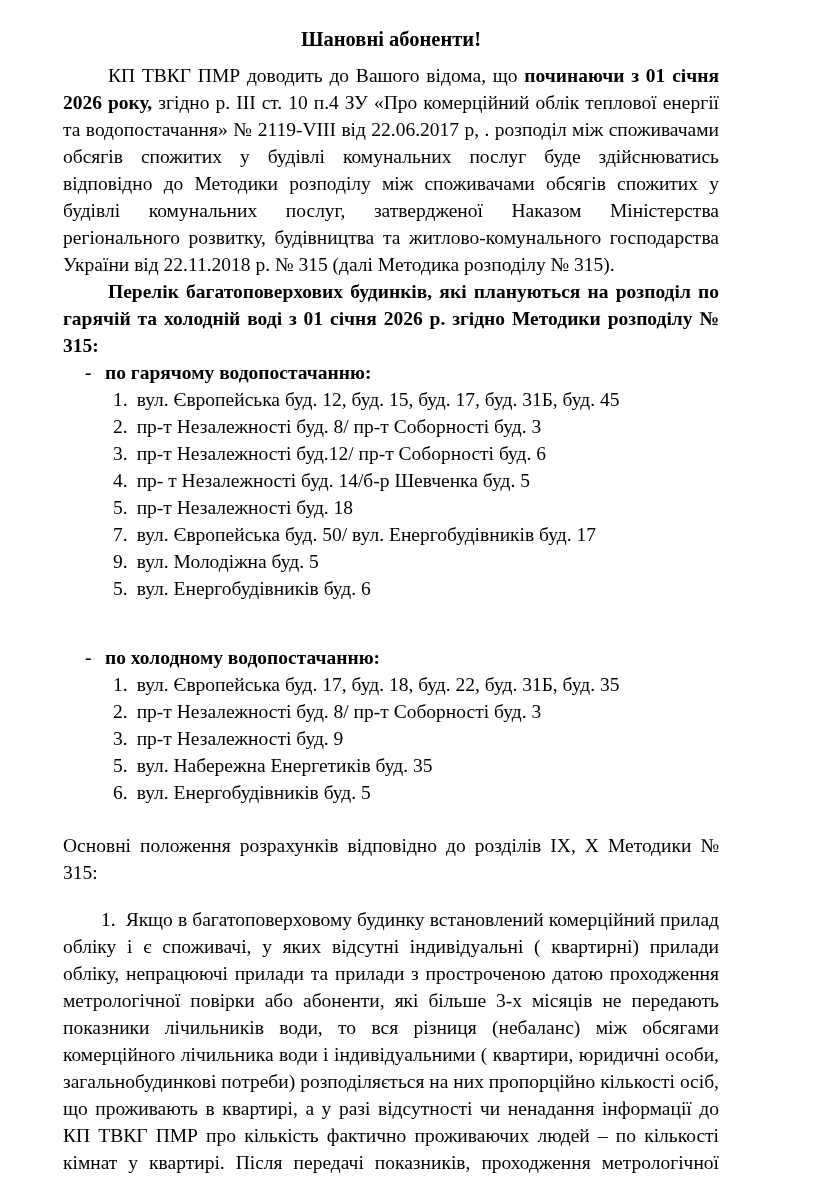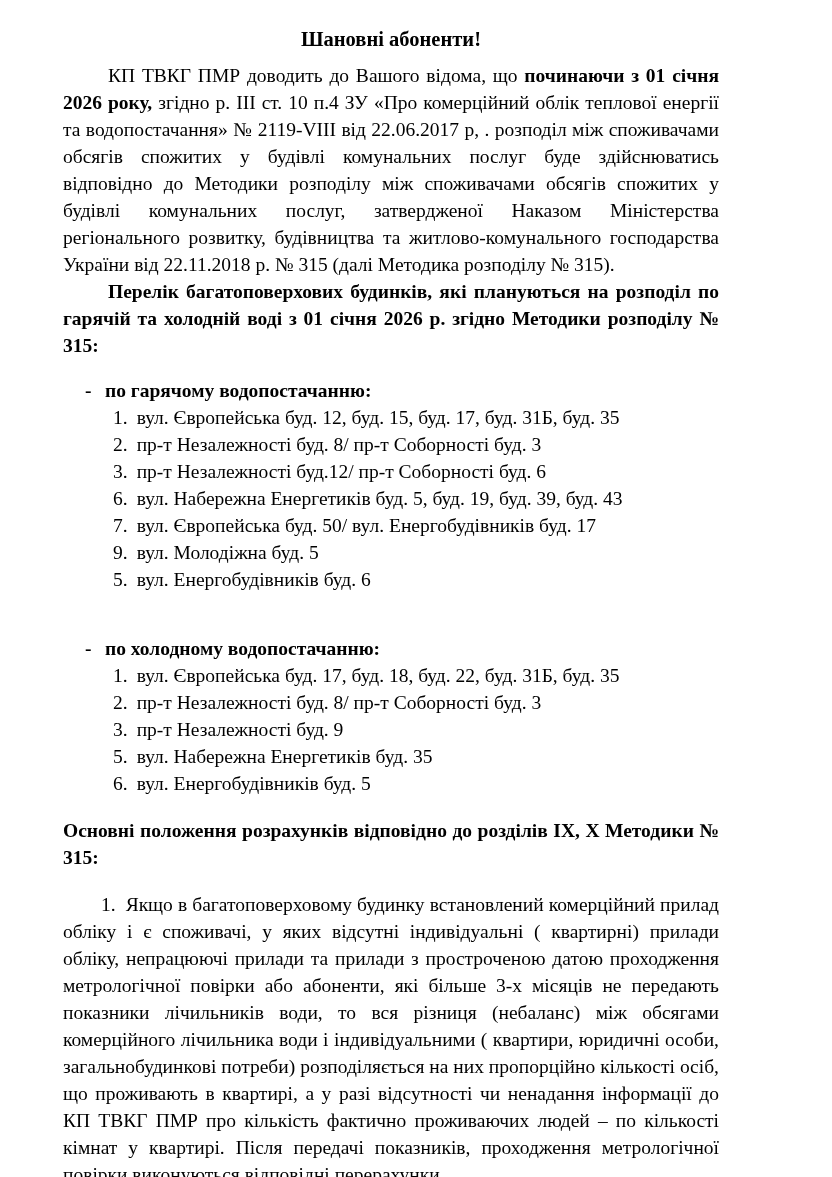--- a/index.html
+++ b/index.html
@@ -28,35 +28,35 @@
     text-align: center;
     font-weight: bold;
     font-size: 20.5px;
   }
   .para {
     margin: 0;
     text-align: justify;
   }
   .indent { text-indent: 45px; }
   .bold { font-weight: bold; }
-  .list-block { margin-top: 18px; }
+  .list-block { }
   .list-block.gap { margin-top: 42px; }
   .list-header {
     padding-left: 22px;
     font-weight: bold;
   }
   .list-header .dash {
     display: inline-block;
     width: 20px;
   }
   .li { padding-left: 50px; }
   .li .num { margin-right: 9px; }
   .provisions-heading {
-    margin-top: 20px;
-    font-weight: bold;
+    margin-top: 26px;
+    font-weight: normal;
     text-align: justify;
   }
   .provision {
     margin: 20px 0 0 0;
     text-align: justify;
     text-indent: 38px;
   }
   .provision .num { margin-right: 10px; }
 </style>
 </head>
@@ -65,24 +65,25 @@
 <div class="page">
 
   <h1 class="title">Шановні абоненти!</h1>
 
   <p class="para indent"><span>КП ТВКГ ПМР  доводить до Вашого відома, що </span><span class="bold">починаючи з 01 січня 2026 року,</span><span> згідно р. III ст. 10 п.4  ЗУ «Про комерційний облік теплової енергії та водопостачання»  № 2119-VIII від 22.06.2017 р, . розподіл між споживачами обсягів спожитих у будівлі комунальних послуг буде здійснюватись відповідно до Методики розподілу між споживачами обсягів спожитих у будівлі комунальних послуг, затвердженої Наказом Міністерства регіонального розвитку, будівництва та житлово-комунального господарства України від 22.11.2018 р. № 315 (далі Методика розподілу № 315).</span></p>
 
   <p class="para indent bold">Перелік багатоповерхових будинків, які плануються на розподіл по гарячій та холодній воді з 01 січня 2026 р. згідно Методики  розподілу № 315:</p>
 
   <div class="list-block">
     <div class="list-header"><span class="dash">-</span><span>по гарячому водопостачанню:</span></div>
-    <div class="li"><span class="num">1.</span><span>вул. Європейська буд. 12, буд. 15, буд. 17, буд. 31Б, буд. 35</span></div>
+    <div class="li"><span class="num">1.</span><span>вул. Європейська буд. 12, буд. 15, буд. 17, буд. 31Б, буд. 45</span></div>
     <div class="li"><span class="num">2.</span><span>пр-т Незалежності буд. 8/ пр-т Соборності буд. 3</span></div>
     <div class="li"><span class="num">3.</span><span>пр-т Незалежності буд.12/ пр-т Соборності буд. 6</span></div>
-    <div class="li"><span class="num">6.</span><span>вул. Набережна Енергетиків буд. 5, буд. 19, буд. 39, буд. 43</span></div>
+    <div class="li"><span class="num">4.</span><span>пр- т Незалежності буд. 14/б-р Шевченка буд. 5</span></div>
+    <div class="li"><span class="num">5.</span><span>пр-т Незалежності буд. 18</span></div>
     <div class="li"><span class="num">7.</span><span>вул. Європейська буд. 50/ вул. Енергобудівників буд. 17</span></div>
     <div class="li"><span class="num">9.</span><span>вул. Молодіжна буд. 5</span></div>
     <div class="li"><span class="num">5.</span><span>вул. Енергобудівників буд. 6</span></div>
   </div>
 
   <div class="list-block gap">
     <div class="list-header"><span class="dash">-</span><span>по холодному водопостачанню:</span></div>
     <div class="li"><span class="num">1.</span><span>вул. Європейська буд. 17, буд. 18, буд. 22, буд. 31Б, буд. 35</span></div>
     <div class="li"><span class="num">2.</span><span>пр-т Незалежності буд. 8/ пр-т Соборності буд. 3</span></div>
     <div class="li"><span class="num">3.</span><span>пр-т Незалежності буд. 9</span></div>

